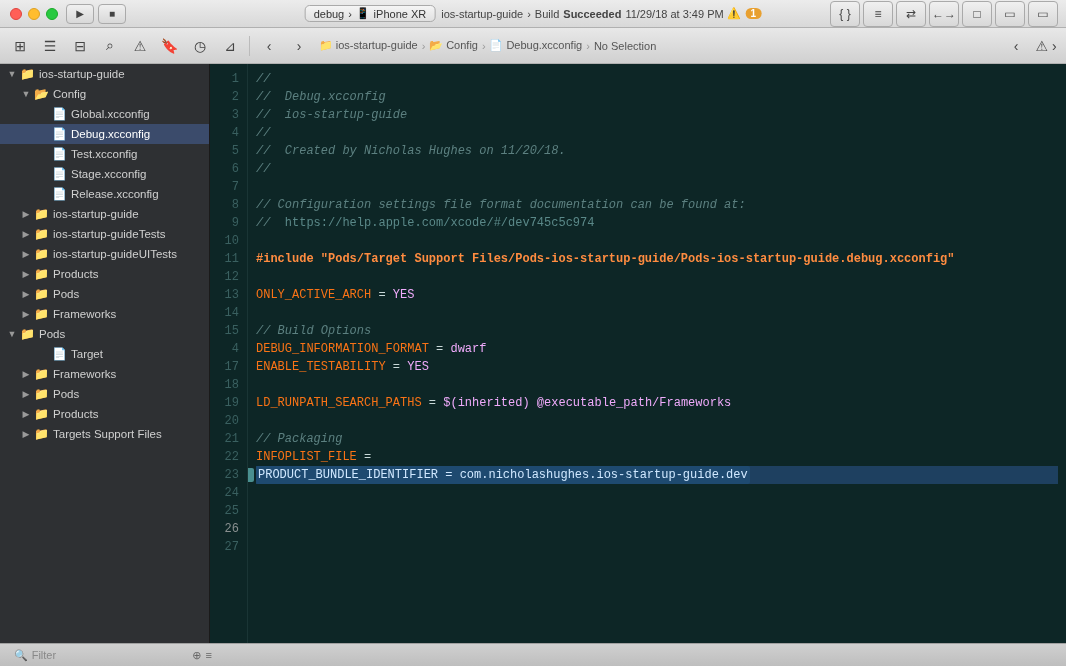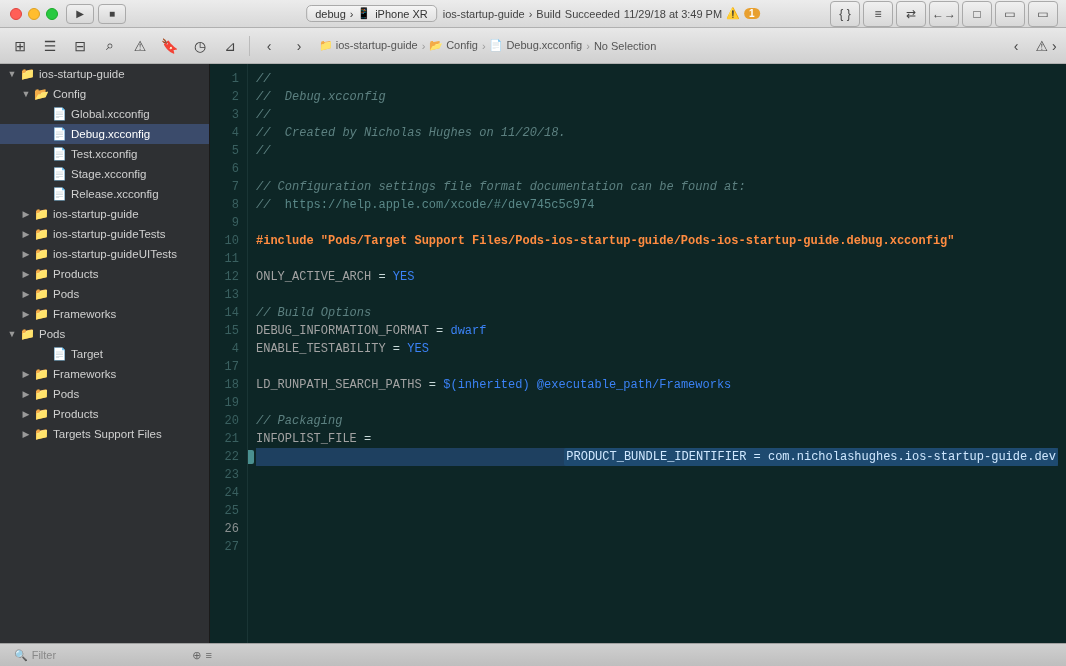--- a/index.html
+++ b/index.html
@@ -67,21 +67,21 @@
       font-size: 11px;
       cursor: pointer;
     }
     .build-status {
       font-size: 11px;
       color: #444;
       display: flex;
       align-items: center;
       gap: 4px;
     }
-    .build-status-bold { font-weight: normal; }
+    .build-status-bold { font-weight: bold; }
 
     .title-right-controls {
       position: absolute;
       right: 8px;
       display: flex;
       align-items: center;
       gap: 3px;
     }
 
     
@@ -219,27 +219,27 @@
     }
     .code-line {
       height: 18px;
       display: flex;
       align-items: center;
       white-space: pre;
     }
 
     
     .c-comment { color: #5c8080; font-style: italic; }
-    .c-key { color: #a3a3a3; }
-    .c-value { color: #3b82f6; }
+    .c-key { color: #f97316; }
+    .c-value { color: #f0abfc; }
     .c-url { color: #5a8888; }
     .c-blue-highlight { color: #ff8c40; font-weight: bold; }
 
     
-    .line-selected-bg { background: #1e4060 !important; justify-content: flex-end; }
+    .line-selected-bg { background: #1e4060 !important; }
 
     
     .status-bar {
       height: 23px;
       background: linear-gradient(to bottom, #d0d0d0, #bebebe);
       border-top: 1px solid #a0a0a0;
       display: flex;
       align-items: center;
       padding: 0 8px;
       font-size: 11px;
@@ -505,20 +505,21 @@
         <div class="line-number">22</div>
         <div class="line-number">23</div>
         <div class="line-number">24</div>
         <div class="line-number">25</div>
         <div class="line-number active">26</div>
         <div class="line-number">27</div>
       </div>
       <div class="code-area">
         <div class="code-line"><span class="c-comment">//</span></div>
         <div class="code-line"><span class="c-comment">//  Debug.xcconfig</span></div>
+        <div class="code-line"><span class="c-comment">//  ios-startup-guide</span></div>
         <div class="code-line"><span class="c-comment">//</span></div>
         <div class="code-line"><span class="c-comment">//  Created by Nicholas Hughes on 11/20/18.</span></div>
         <div class="code-line"><span class="c-comment">//</span></div>
         <div class="code-line"></div>
         <div class="code-line"><span class="c-comment">// Configuration settings file format documentation can be found at:</span></div>
         <div class="code-line"><span class="c-comment">//  </span><span class="c-url">https://help.apple.com/xcode/#/dev745c5c974</span></div>
         <div class="code-line"></div>
         <div class="code-line"><span class="c-blue-highlight">#include "Pods/Target Support Files/Pods-ios-startup-guide/Pods-ios-startup-guide.debug.xcconfig"</span></div>
         <div class="code-line"></div>
         <div class="code-line"><span class="c-key">ONLY_ACTIVE_ARCH</span><span style="color:#c8d8d8;"> = </span><span class="c-value">YES</span></div>

